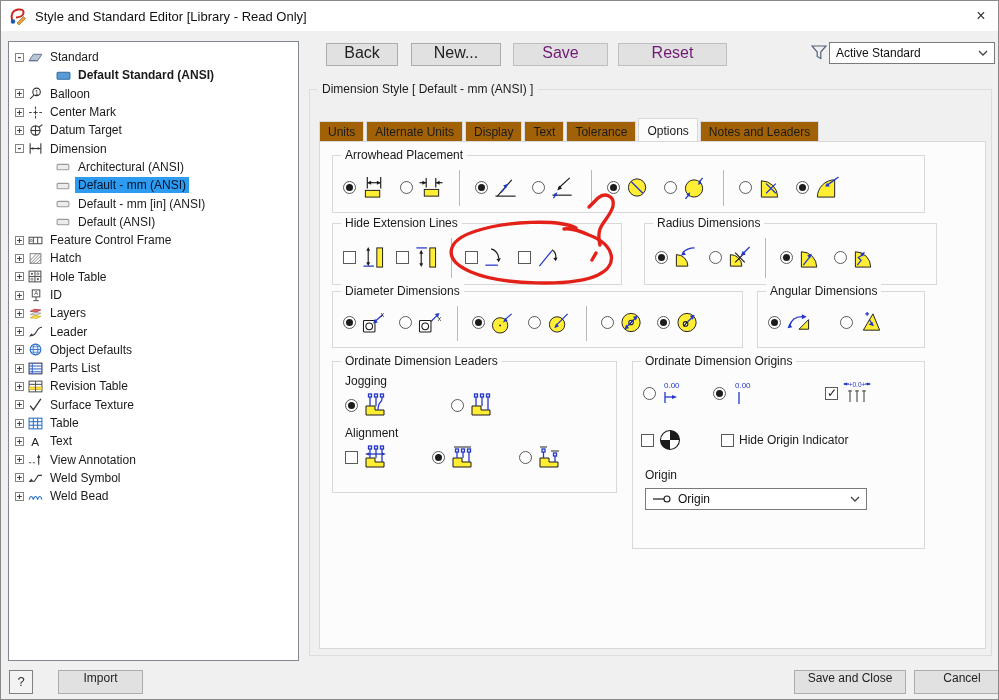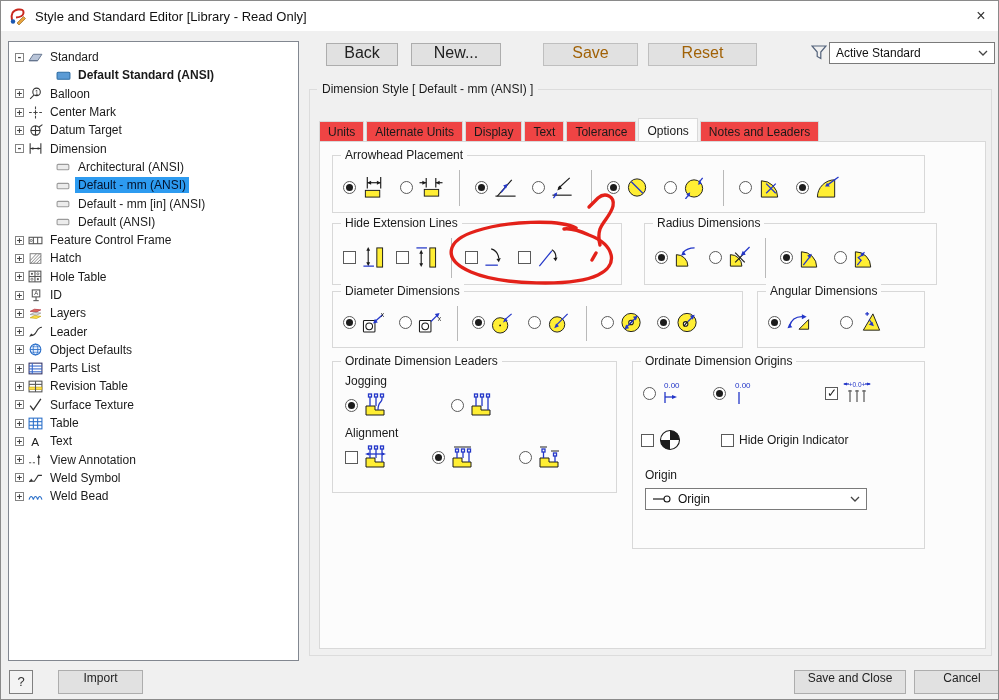--- a/index.html
+++ b/index.html
@@ -21,33 +21,33 @@
                font:bold 9px/7px "DejaVu Sans Mono", monospace; text-align:center; color:#444; margin-right:4px; }
   .trow .exp.none { visibility:hidden; }
   .trow .tico { flex:0 0 auto; width:15px; height:13px; margin-right:4px; display:inline-flex; align-items:center; }
   .trow .tlabel { padding:1px 3px; }
   .trow.bold .tlabel { font-weight:bold; }
   .trow.selected .tlabel { background:#2d9bf0; color:#04122b; }
   .lvl0 { padding-left:4px; } .lvl1 { padding-left:32px; }
   
   .btn { position:absolute; height:23px; background:#e1e1e1; border:1px solid #adadad;
          font-family:"Liberation Sans",sans-serif; font-size:16px; color:#222; text-align:center; cursor:default; }
-  .btn.disabled { color:#a16207; border-color:#bfbfbf;margin-left:30px; }
+  .btn.disabled { color:#701a75; border-color:#bfbfbf; }
   .filter-ico { position:absolute; left:810px; top:44px; }
   .dropdown { position:absolute; background:#fff; border:1px solid #7a7a7a; display:flex;
               align-items:center; font-size:12px; color:#111; padding:0 6px; }
   .dropdown .chev { margin-left:auto; }
   
   .frame { position:absolute; left:308px; top:88px; width:683px; height:567px;
            border:1px solid #dcdcdc; }
   .frame-title { position:absolute; left:316px; top:81px; background:#f0f0f0; padding:0 5px;
                  font-size:12px; color:#1a1a1a; z-index:2; }
   
   .tabs { position:absolute; left:318px; top:117px; display:flex; align-items:flex-end; z-index:3; }
-  .tab { background:#ef4444; border:1px solid #d9d9d9; border-bottom:none; padding:3px 8px 3px 8px;
+  .tab { background:#a16207; border:1px solid #d9d9d9; border-bottom:none; padding:3px 8px 3px 8px;
          font-size:12px; color:#1a1a1a; margin-right:2px; height:20px; }
   .tab.active { background:#fcfcfc; height:23px; padding-top:5px; position:relative; z-index:4; }
   .tab-page { position:absolute; left:318px; top:140px; width:667px; height:508px;
               background:#fcfcfc; border:1px solid #d9d9d9; }
   
   .group { position:absolute; border:1px solid #d8d8d8; }
   .gtitle { position:absolute; left:8px; top:-8px; background:#fcfcfc; padding:0 4px;
             font-size:12px; color:#1a1a1a; white-space:nowrap; }
   .opt-row { display:flex; align-items:center; height:100%; padding:10px 8px 4px 10px; gap:13px; }
   .opt { display:inline-flex; align-items:center; gap:5px; }

